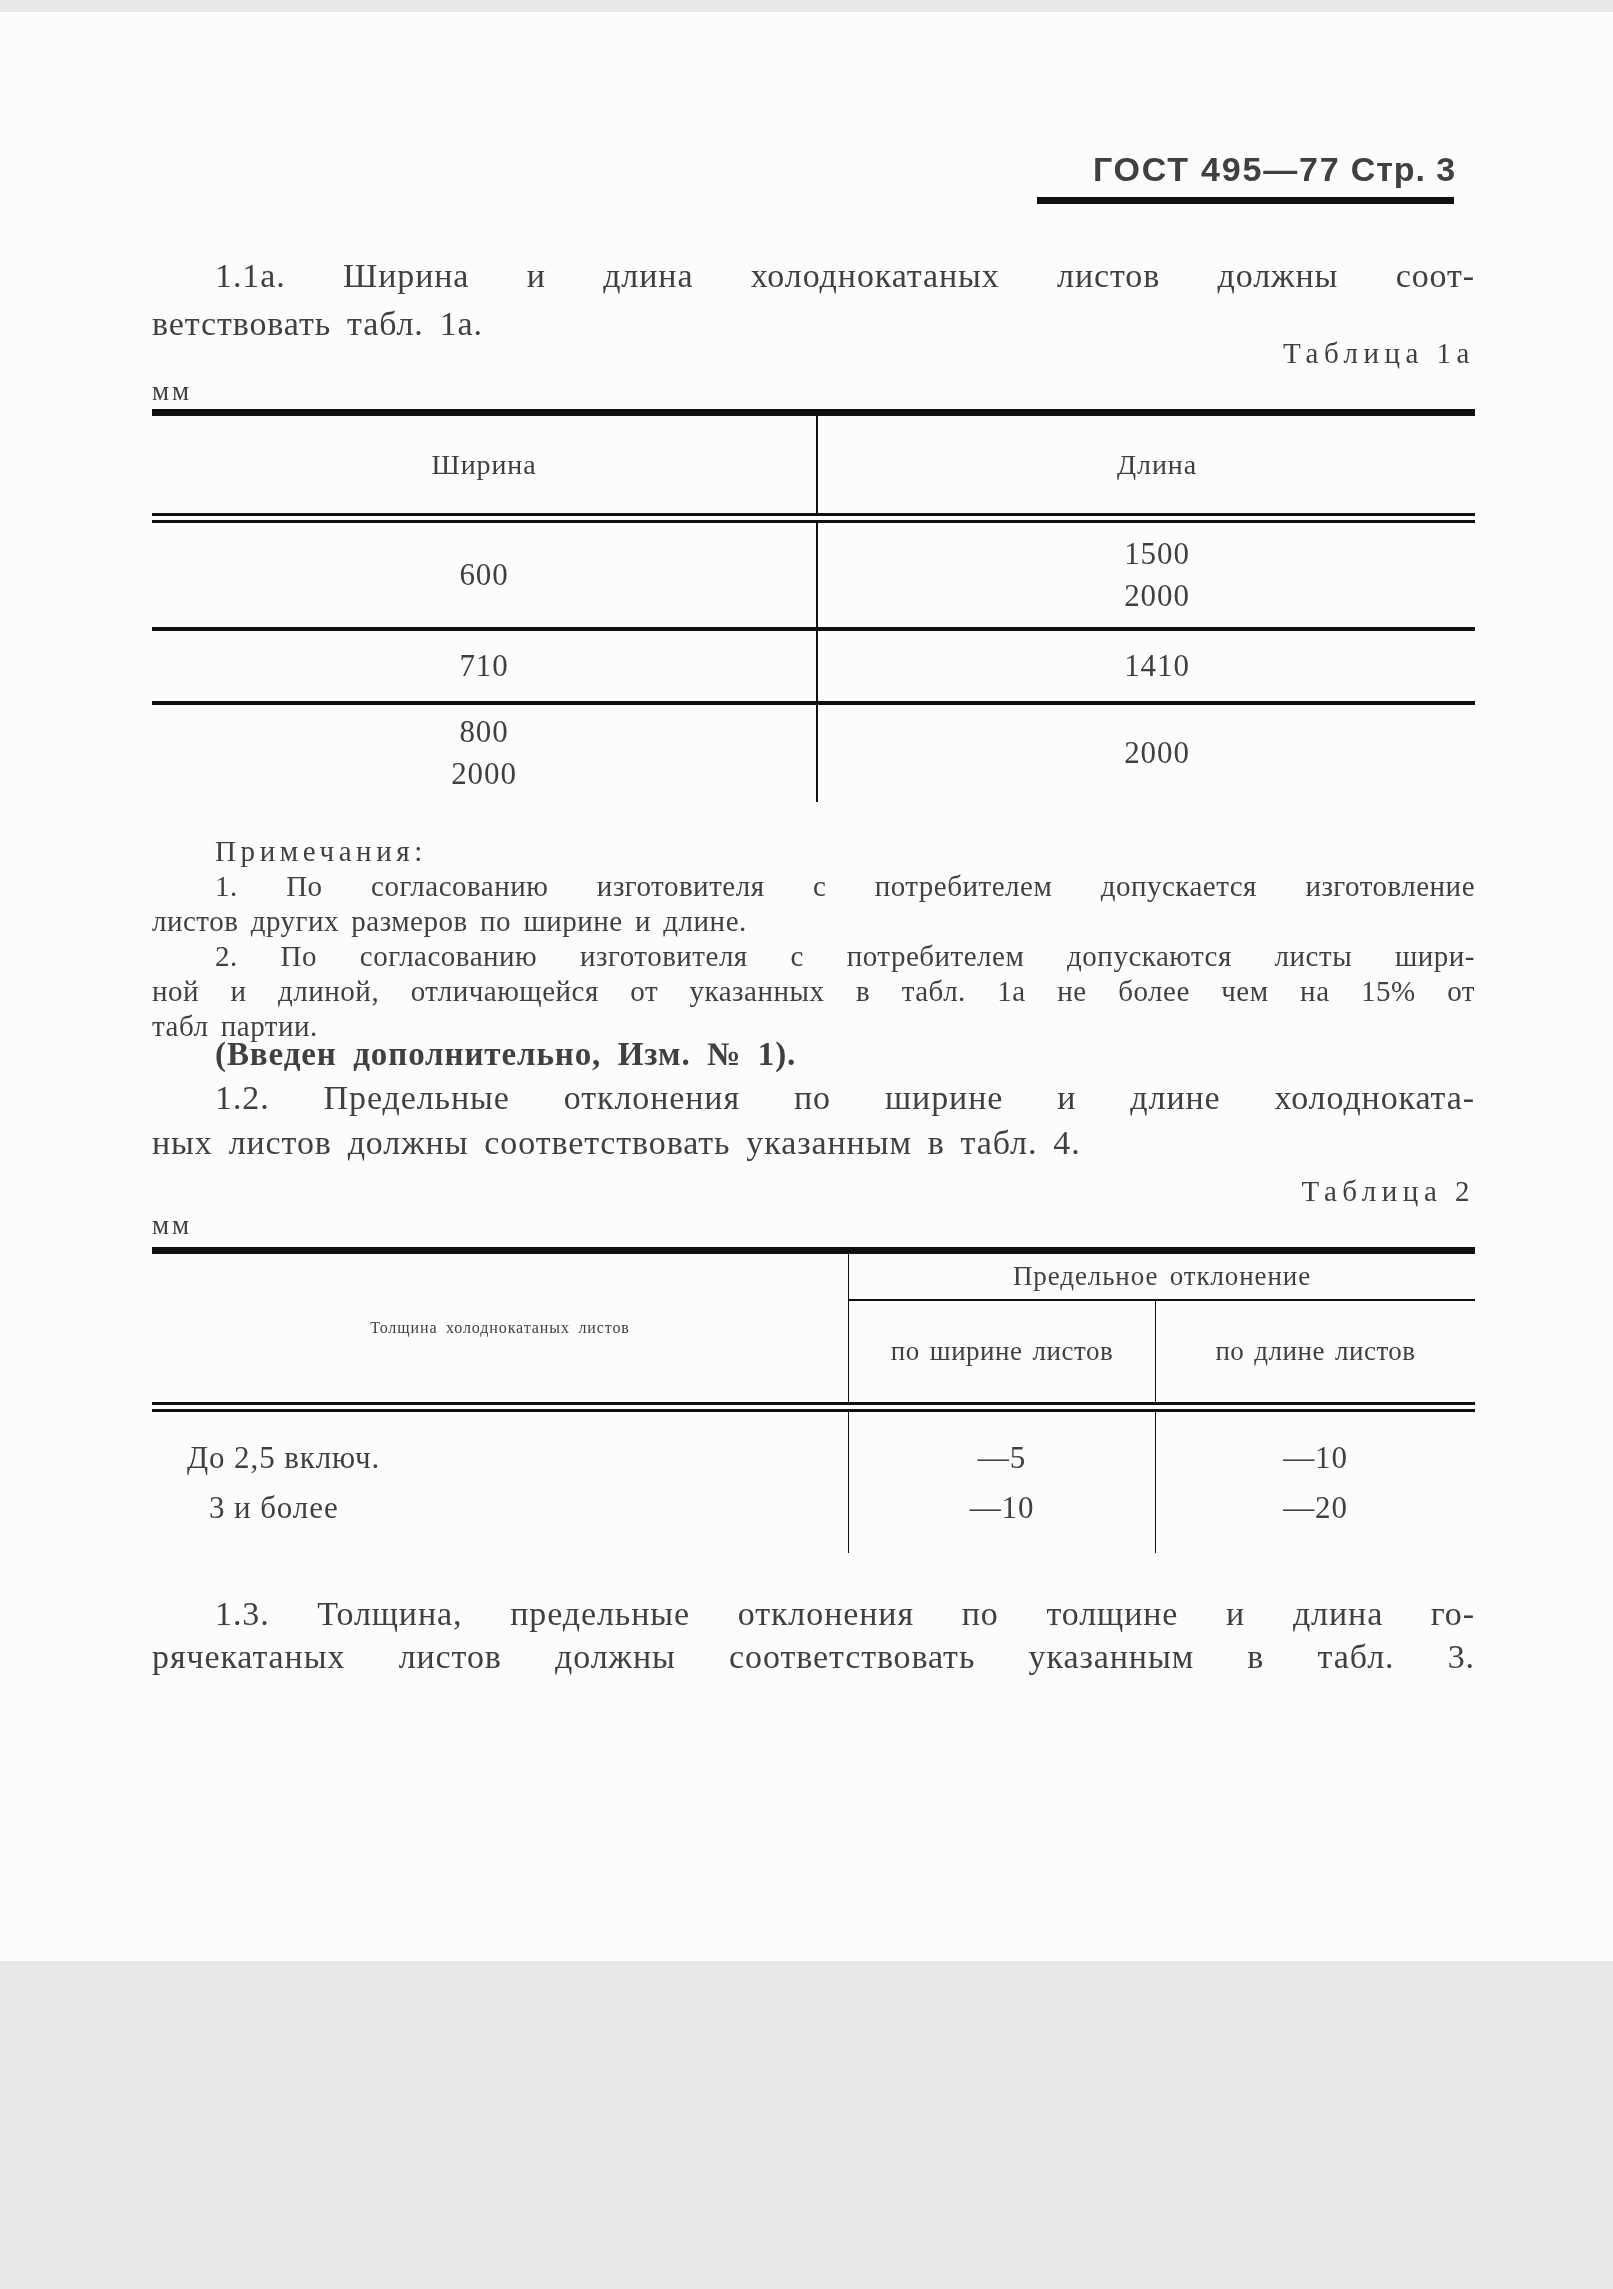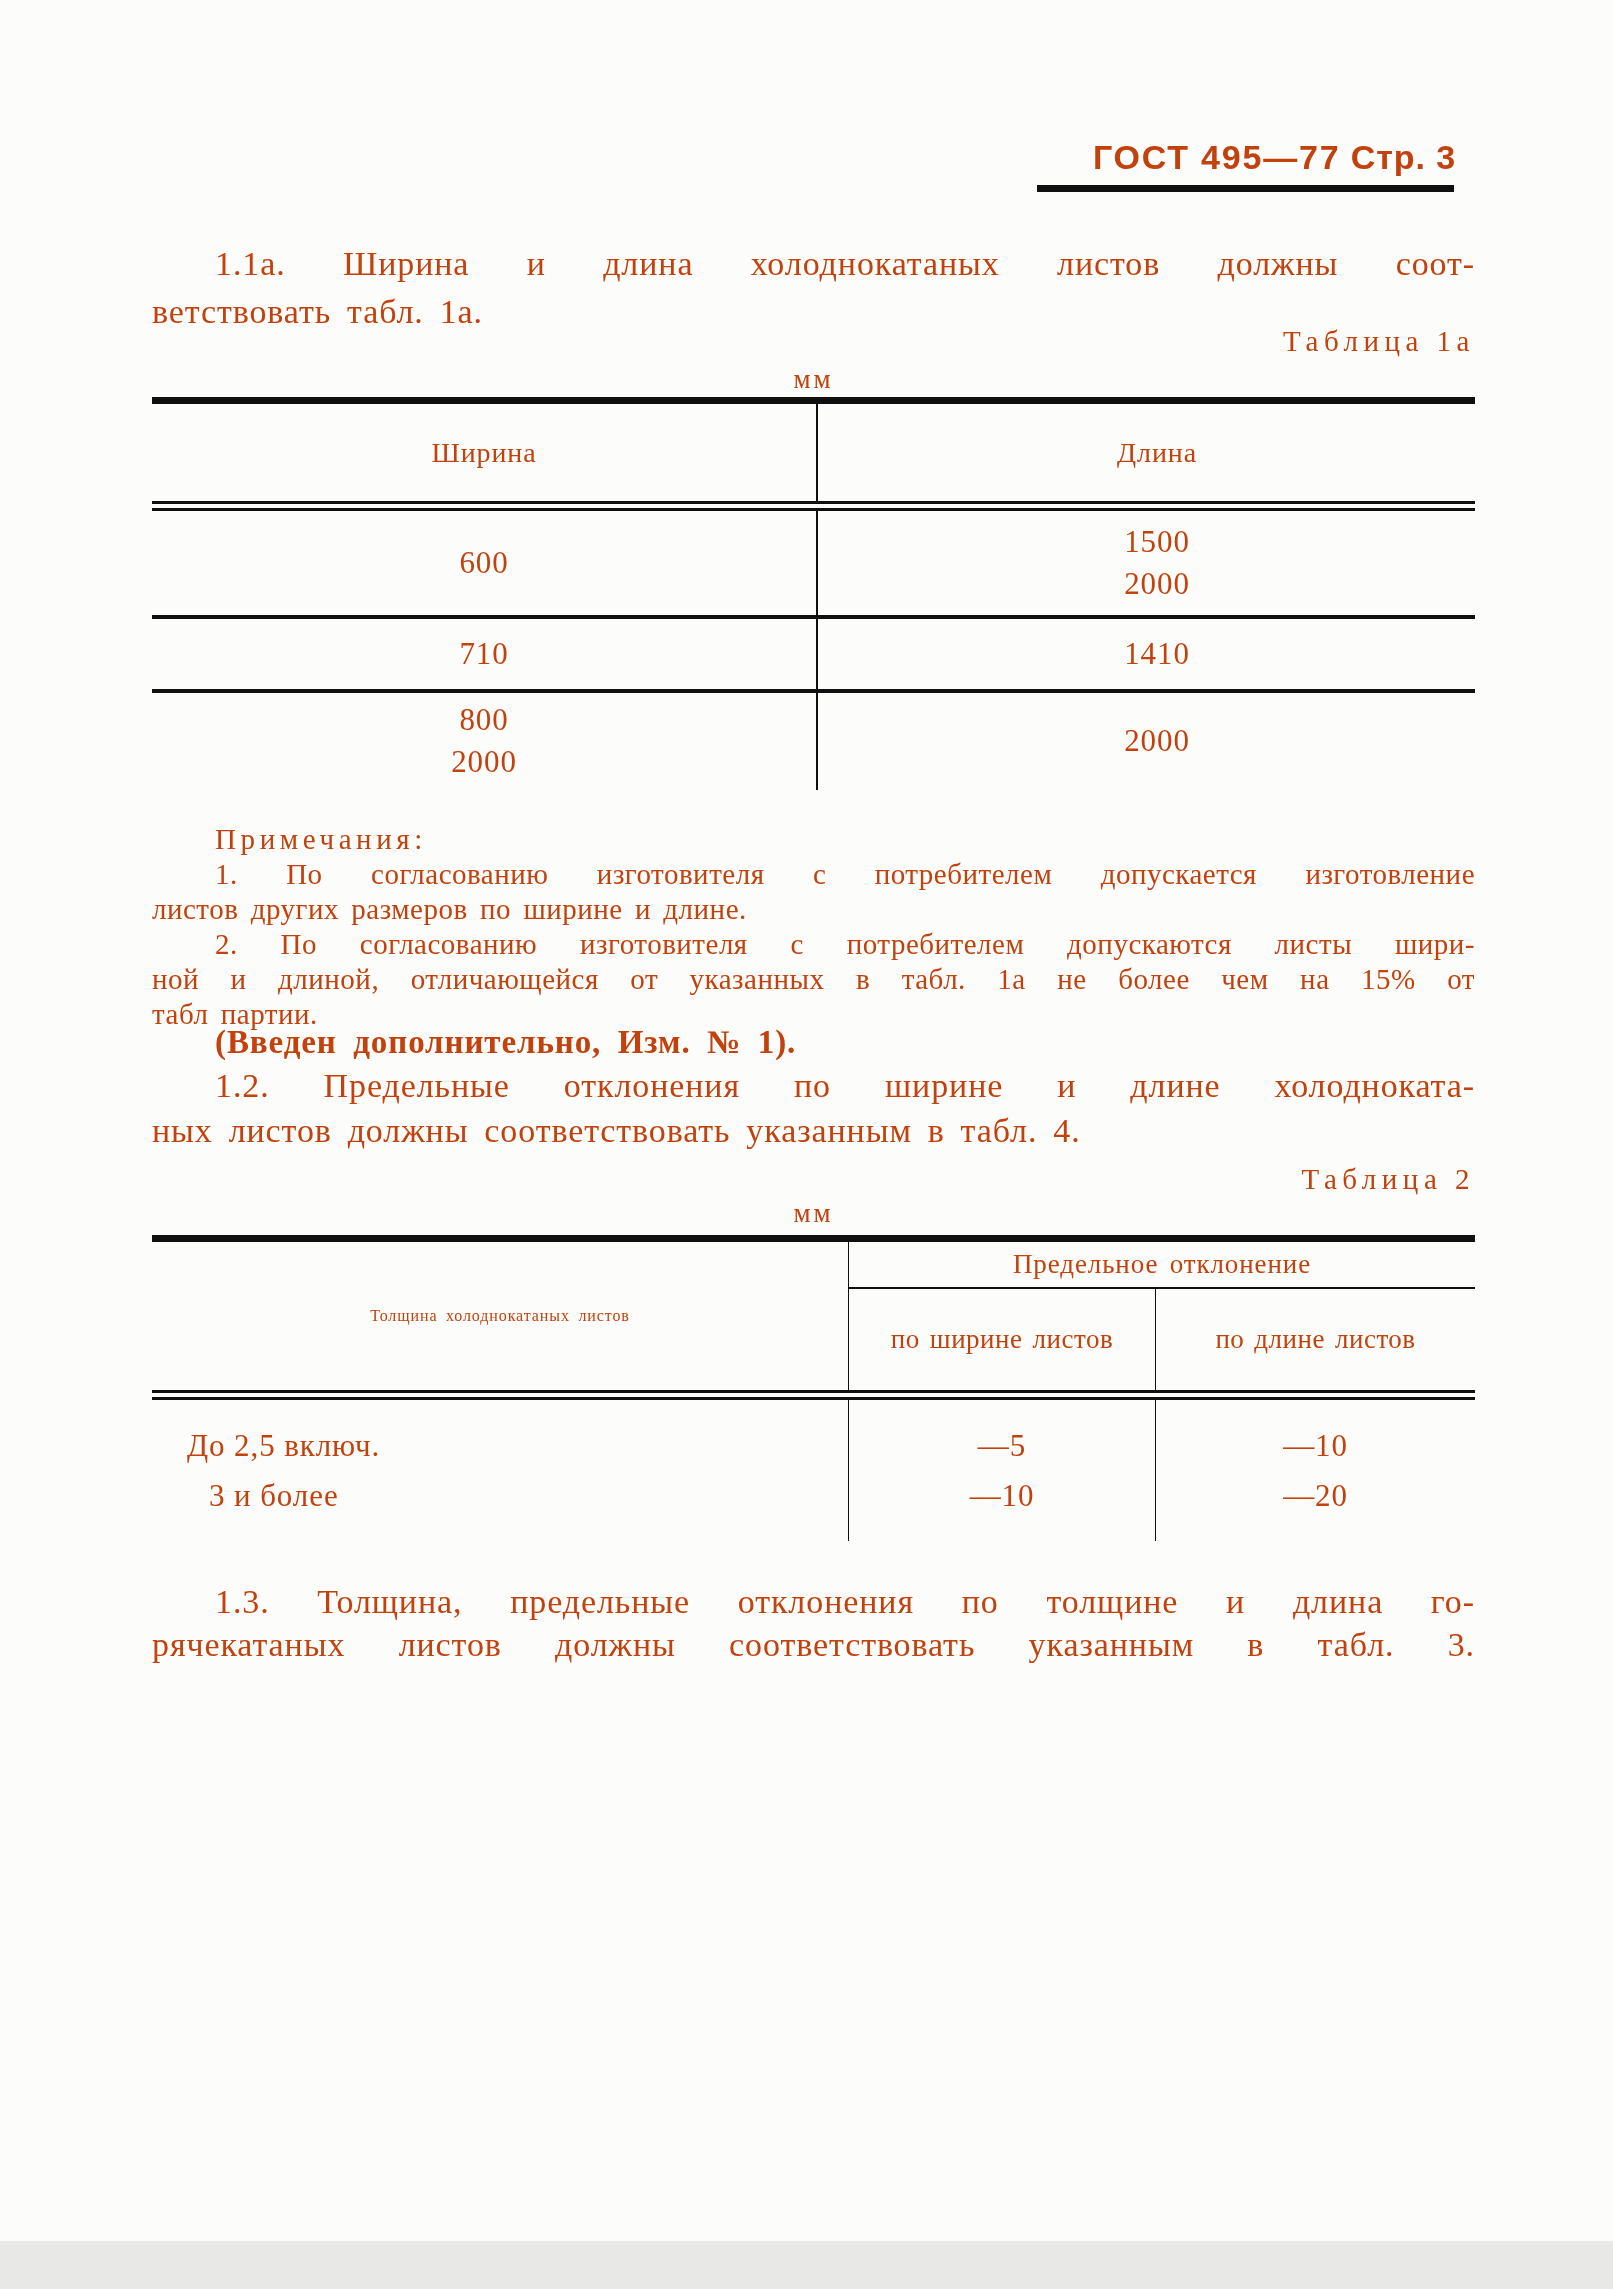--- a/index.html
+++ b/index.html
@@ -1,22 +1,22 @@
 <!DOCTYPE html>
 <html lang="ru" style="font-size:14.8px"><head>
 <meta charset="utf-8">
 <style>
   * { margin:0; padding:0; box-sizing:border-box; }
   html,body { background:#e8e8e6; }
   .page {
     position:relative;
-    width:1613px; height:2241px;
-    margin:0 auto;
+    width:1613px; height:1949px;
+    margin:12px auto;
     background:#fcfcfa;
-    color:#c2410c;
+    color:#404040;
     font-family:"Liberation Serif","DejaVu Serif",serif;
     overflow:hidden;
   }
 
   
   .running-head {
     position:absolute; top:138px; right:157px;
     text-align:right;
     font-family:"Liberation Sans","DejaVu Sans",sans-serif;
     font-size:34px; line-height:39px; font-weight:700;
@@ -49,21 +49,21 @@
     font-size:33px; line-height:42px; font-weight:700;
     text-indent:63px; word-spacing:7.4px; letter-spacing:0.9px;
   }
 
   .tab-caption {
     position:absolute; left:152px; width:1323px;
     text-align:right; font-size:29px; letter-spacing:5.5px;
   }
   .unit-label {
     position:absolute; left:152px; width:1323px;
-    text-align:center; font-size:27px; letter-spacing:2.8px;
+    font-size:27px; letter-spacing:2.8px;
   }
 
   
   .gtable { position:absolute; left:152px; width:1323px; }
   .rule-h { width:100%; background:#101010; }
   .double-rule { width:100%; height:10px; border-top:3.7px solid #101010; border-bottom:3.7px solid #101010; }
 
   
   .t1-top { height:7.4px; }
   .t1-row { display:flex; width:100%;gap:21px; }

